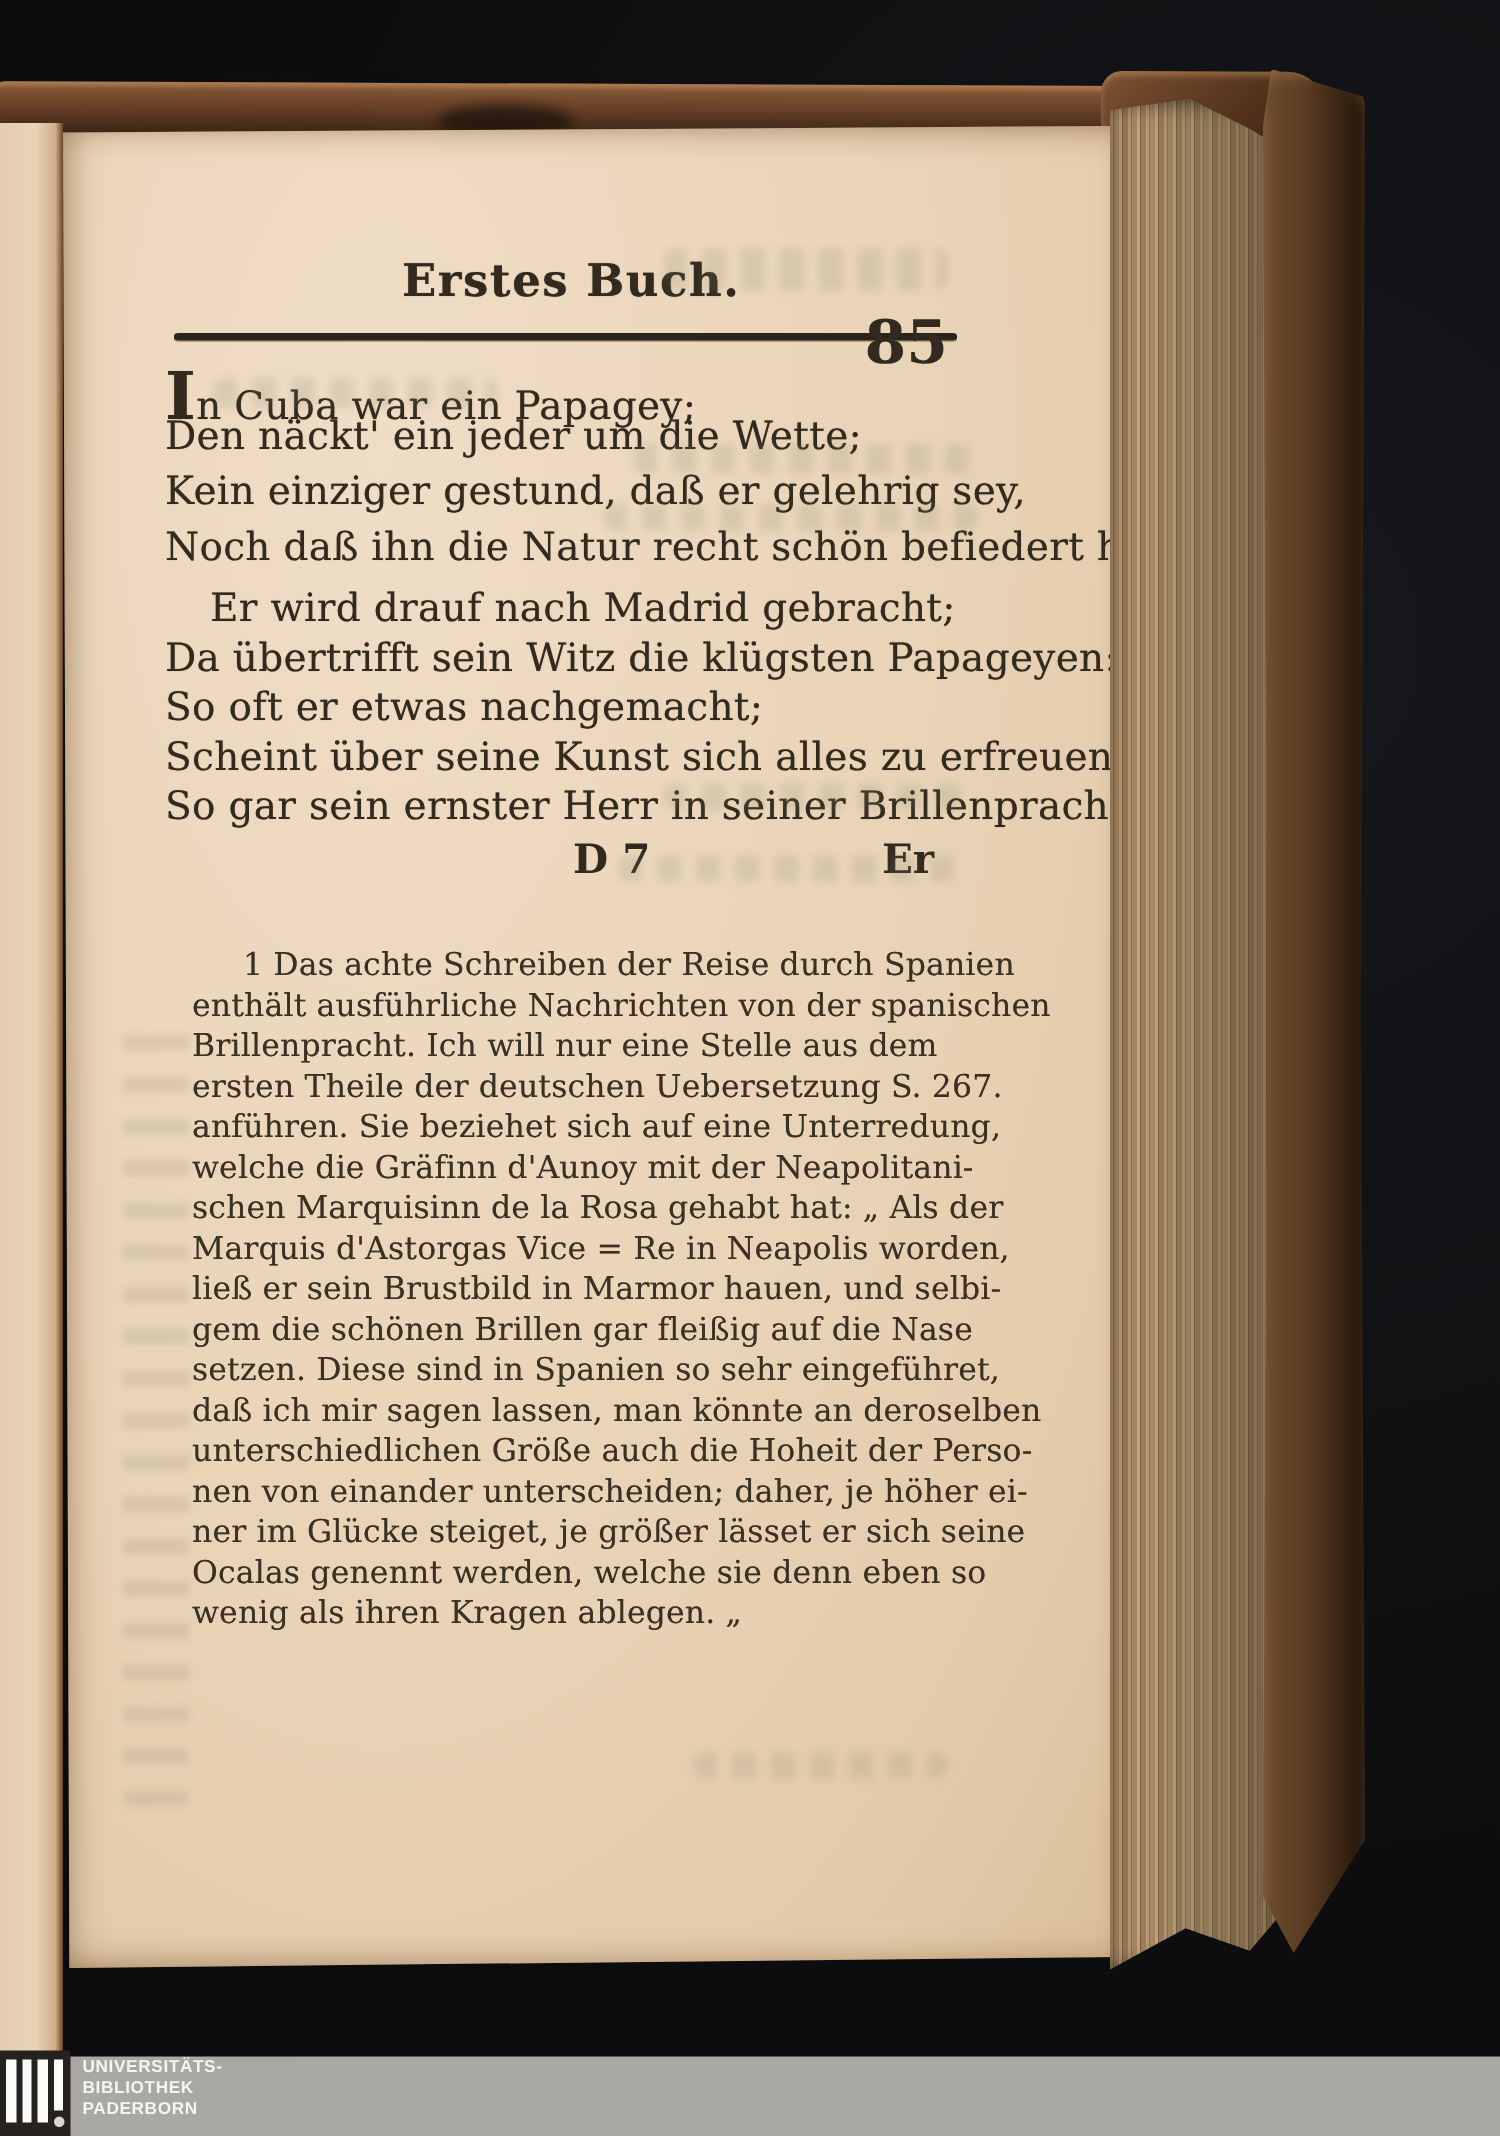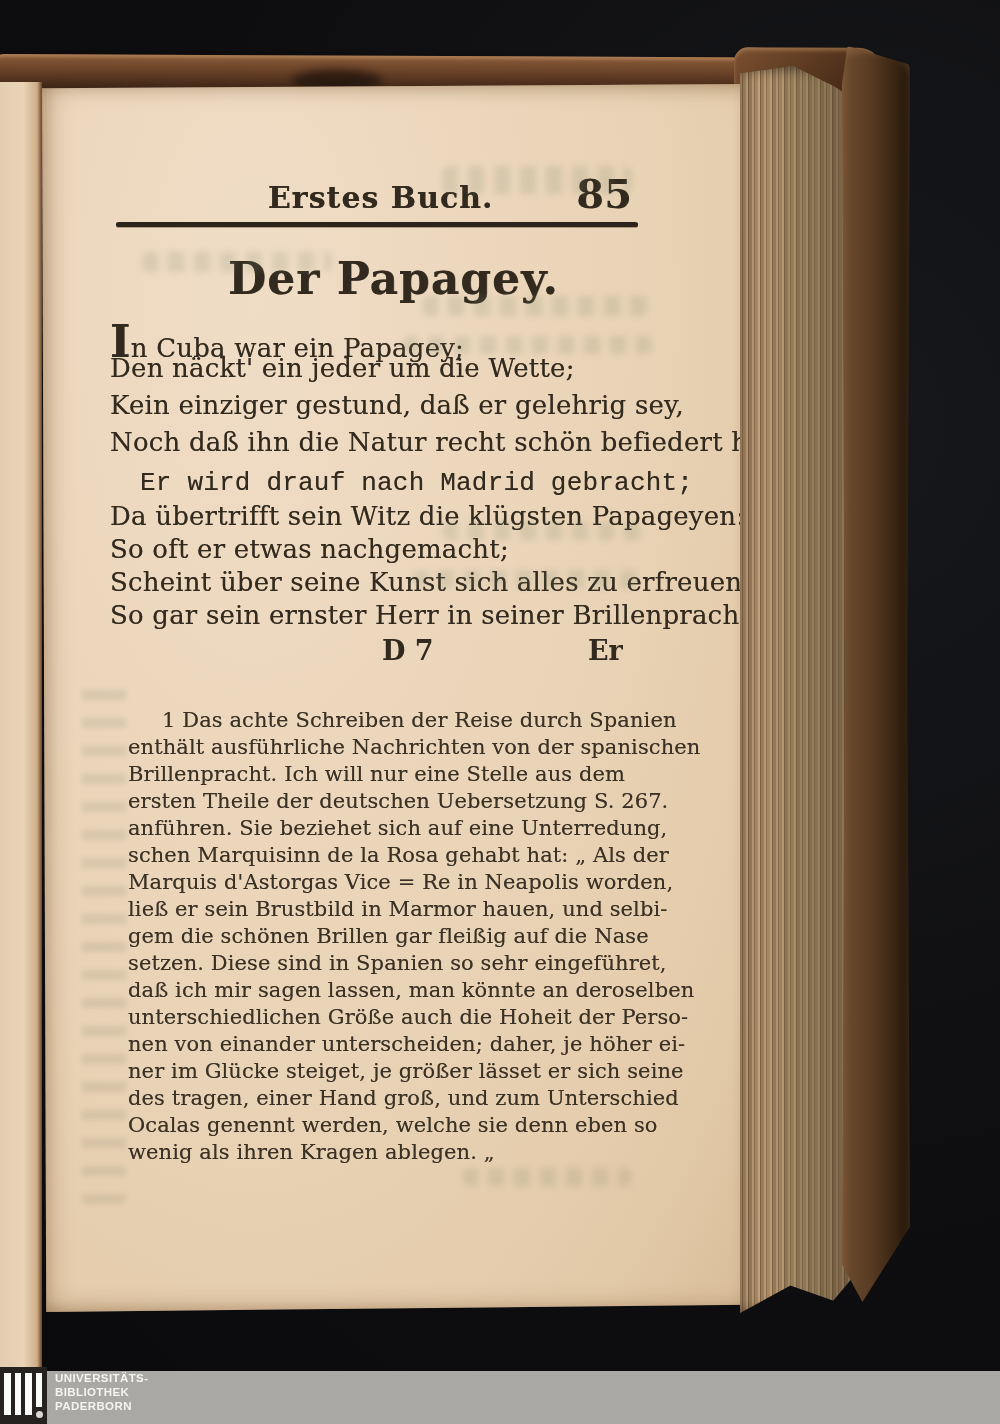--- a/index.html
+++ b/index.html
@@ -48,32 +48,32 @@
   }
   .cover-edge{
     position:absolute;left:842px;top:46px;width:68px;height:1256px;
     background:linear-gradient(90deg,#6f4e30 0%,#563a21 45%,#32200f 85%,#1c120a 100%);
     border-radius:10px 26px 30px 8px;
     clip-path:polygon(8% 0,100% 1.5%,96% 50%,100% 94%,30% 100%,0 97%,4% 50%,0 3%);
     box-shadow:inset 0 6px 8px rgba(190,140,95,.35), 6px 0 14px rgba(0,0,0,.55);
   }
   
   .content{position:absolute;left:68px;top:86px;width:532px;}
-  .runhead{display:flex;align-items:baseline;height:34px;}
+  .runhead{display:flex;align-items:baseline;height:34px;flex-direction:column;}
   .runhead .rtitle{margin-left:158px;font-size:30px;letter-spacing:1px;font-weight:600;
     text-shadow:0 0 .6px rgba(45,35,20,.7);}
   .runhead .pnum{margin-left:auto;margin-right:10px;font-size:40px;font-weight:600;}
   .rule{margin-top:18px;margin-left:6px;width:522px;height:5px;background:#2a241d;border-radius:3px/2px;
     box-shadow:0 1px 0 rgba(90,70,40,.4);}
   .poem-title{margin:26px 0 0 118px;font-size:44px;font-weight:700;letter-spacing:1px;
     text-shadow:.4px .4px 0 rgba(45,35,20,.55);}
   .poem{margin-top:12px;font-size:26px;}
   .poem .line{height:37px;white-space:nowrap;letter-spacing:.2px;text-shadow:0 0 .5px rgba(50,40,25,.6);}
   .poem .s2{height:33px;}
-  .poem .s2first{text-indent:30px;font-family:Liberation Mono, monospace;}
+  .poem .s2first{text-indent:30px;}
   .poem .initial::first-letter{font-size:44px;font-weight:700;}
   .stanza2{margin-top:4px;}
   .catchrow{position:relative;margin-top:2px;height:32px;font-size:27px;font-weight:600;}
   .catchrow .sig{position:absolute;left:272px;}
   .catchrow .cword{position:absolute;left:478px;text-align:right;}
   .footnote{margin:8px 0 0 18px;width:508px;font-size:21px;line-height:27px;color:#3a3125;}
   .footnote .fline{height:27px;white-space:nowrap;letter-spacing:.1px;text-shadow:0 0 .4px rgba(55,45,30,.55);}
   .footnote .indent{text-indent:34px;margin-top:40px;}
   
   .ghost{position:absolute;border-radius:8px;filter:blur(3px);opacity:.33;
@@ -105,21 +105,20 @@
   <div class="page">
     <div class="content">
 
       <div class="runhead">
         <span class="rtitle">Erstes Buch.</span>
         <span class="pnum">85</span>
       </div>
 
       <div class="rule"></div>
 
-      <div class="poem-title">Der Papagey.</div>
 
       <div class="poem">
         <div class="stanza1">
           <div class="line initial">In Cuba war ein Papagey;</div>
           <div class="line">Den näckt' ein jeder um die Wette;</div>
           <div class="line">Kein einziger gestund, daß er gelehrig sey,</div>
           <div class="line">Noch daß ihn die Natur recht schön befiedert hätte.</div>
         </div>
         <div class="stanza2">
           <div class="line s2 s2first">Er wird drauf nach Madrid gebracht;</div>
@@ -134,30 +133,30 @@
         <span class="sig">D 7</span>
         <span class="cword">Er</span>
       </div>
 
       <div class="footnote">
         <div class="fline indent">1 Das achte Schreiben der Reise durch Spanien</div>
         <div class="fline">enthält ausführliche Nachrichten von der spanischen</div>
         <div class="fline">Brillenpracht.  Ich will nur eine Stelle aus dem</div>
         <div class="fline">ersten Theile der deutschen Uebersetzung S. 267.</div>
         <div class="fline">anführen.  Sie beziehet sich auf eine Unterredung,</div>
+        <div class="fline">welche die Gräfinn d'Aunoy mit der Neapolitani-</div>
         <div class="fline">schen Marquisinn de la Rosa gehabt hat: „ Als der</div>
         <div class="fline">Marquis d'Astorgas Vice = Re in Neapolis worden,</div>
         <div class="fline">ließ er sein Brustbild in Marmor hauen, und selbi-</div>
         <div class="fline">gem die schönen Brillen gar fleißig auf die Nase</div>
         <div class="fline">setzen.  Diese sind in Spanien so sehr eingeführet,</div>
         <div class="fline">daß ich mir sagen lassen, man könnte an deroselben</div>
         <div class="fline">unterschiedlichen Größe auch die Hoheit der Perso-</div>
         <div class="fline">nen von einander unterscheiden; daher, je höher ei-</div>
         <div class="fline">ner im Glücke steiget, je größer lässet er sich seine</div>
-        <div class="fline">des tragen, einer Hand groß, und zum Unterschied</div>
         <div class="fline">Ocalas genennt werden, welche sie denn eben so</div>
         <div class="fline">wenig als ihren Kragen ablegen. „</div>
       </div>
     </div>
 
     <div class="ghost" style="left:400px;top:82px;width:190px;height:28px;"></div>
     <div class="ghost" style="left:100px;top:168px;width:190px;height:20px;"></div>
     <div class="ghost" style="left:380px;top:212px;width:230px;height:20px;"></div>
     <div class="ghost" style="left:360px;top:252px;width:250px;height:18px;"></div>
     <div class="ghost" style="left:400px;top:438px;width:200px;height:18px;"></div>

